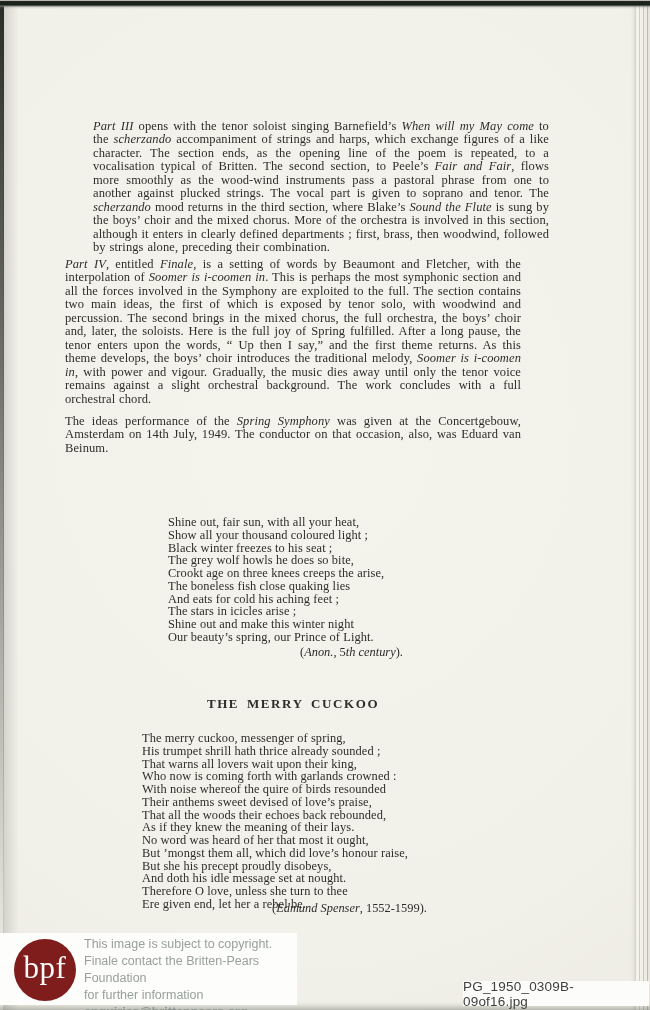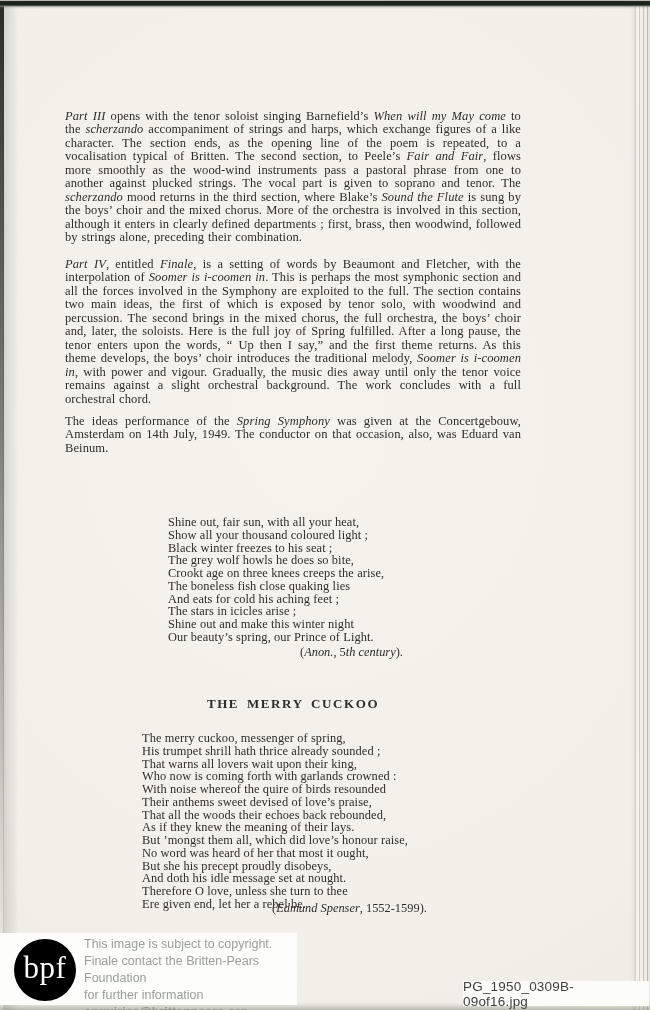--- a/index.html
+++ b/index.html
@@ -40,21 +40,21 @@
 
   
   .content { position:absolute; left:65px; top:0; width:456px; height:100%; z-index:1; color:#2f2d28; }
   .content > * { position:absolute; }
 
   .para {
     width:456px; font-size:12.5px; line-height:13.45px;
     text-align:justify; word-spacing:0.6px; letter-spacing:0.1px;
   }
   .it { font-style:italic; }
-  .p1 { top:110px; }
+  .p1 { top:120px;margin-left:28px; }
   .p2 { top:258px; }
   .p3 { top:415px; }
 
   .section-heading {
     width:456px; text-align:center; font-weight:bold;
     font-size:13px; letter-spacing:1.6px; word-spacing:3px;
   }
   .h1 { top:488px; }
   .h2 { top:696px; }
 
@@ -66,21 +66,21 @@
   .attr1 { top:645px; left:235px; }
   .attr2 { top:901px; left:207px; }
 
   
   .watermark {
     position:absolute; left:0; top:933px; width:297px; height:72px; z-index:5;
     background:#fdfdfb;
   }
   .wm-logo {
     position:absolute; left:14px; top:6px; width:62px; height:62px; border-radius:50%;
-    background:#000000; display:flex; align-items:center; justify-content:center;
+    background:#7f1d1d; display:flex; align-items:center; justify-content:center;
   }
   .wm-logo-text {
     color:#fbfbf9; font-family:"Liberation Serif","DejaVu Serif",serif;
     font-size:31px; line-height:1; letter-spacing:0.5px; padding-bottom:6px;
   }
   .wm-text {
     position:absolute; left:84px; top:3px;
     font-family:"Liberation Sans","DejaVu Sans",sans-serif;
     color:#99a09a; font-size:12.5px; line-height:16.9px;
   }
@@ -138,22 +138,22 @@
 
     <div class="poem poem2">
         <div class="poem-line">The merry cuckoo, messenger of spring,</div>
         <div class="poem-line">His trumpet shrill hath thrice already sounded ;</div>
         <div class="poem-line">That warns all lovers wait upon their king,</div>
         <div class="poem-line">Who now is coming forth with garlands crowned :</div>
         <div class="poem-line">With noise whereof the quire of birds resounded</div>
         <div class="poem-line">Their anthems sweet devised of love’s praise,</div>
         <div class="poem-line">That all the woods their echoes back rebounded,</div>
         <div class="poem-line">As if they knew the meaning of their lays.</div>
+        <div class="poem-line">No word was heard of her that most it ought,</div>
         <div class="poem-line">But ’mongst them all, which did love’s honour raise,</div>
-        <div class="poem-line">No word was heard of her that most it ought,</div>
         <div class="poem-line">But she his precept proudly disobeys,</div>
         <div class="poem-line">And doth his idle message set at nought.</div>
         <div class="poem-line">Therefore O love, unless she turn to thee</div>
         <div class="poem-line">Ere given end, let her a rebel be.</div>
       </div>
 
     <div class="attribution attr2"><span>(</span><span class="it">Edmund Spenser</span><span>, 1552-1599).</span></div>
 
   </div>
 

